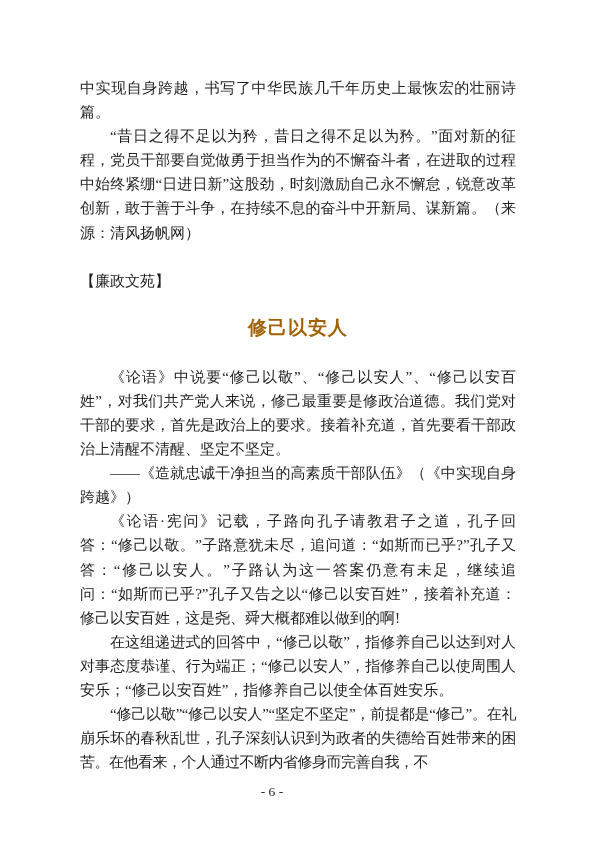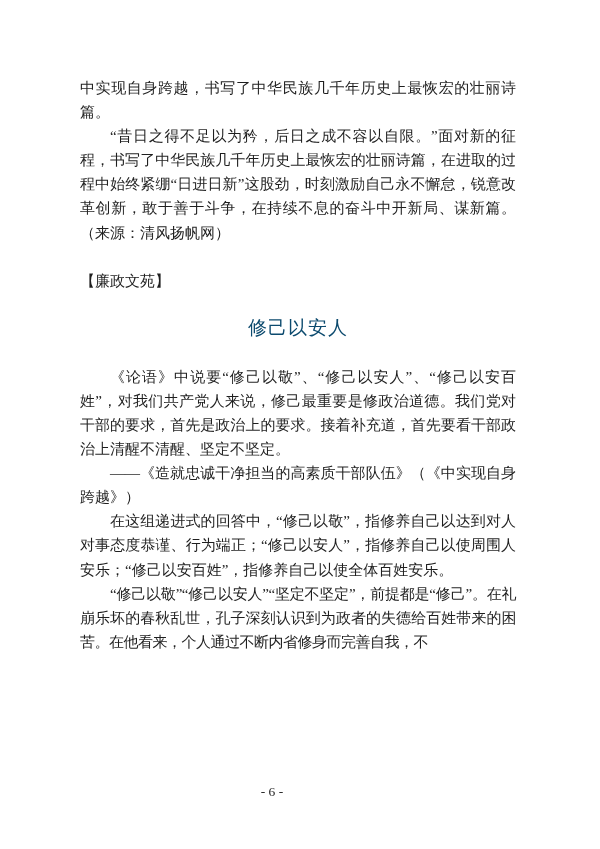--- a/index.html
+++ b/index.html
@@ -32,55 +32,56 @@
   p.indent { text-indent: 2em; }
   p.tight { letter-spacing: -0.5px; }
   .section-heading {
     margin-top: 24px !important;
     font-size: 15px;
     line-height: 24.1px;
   }
   .article-title {
     margin: 22px 0 24px 0 !important;
     text-align: center !important;
-    font-weight: normal;
+    font-weight: bold;
     font-size: 19px !important;
     line-height: 26px !important;
     letter-spacing: 1px;
-    color: #0c4a6e;
+    color: #a16207;
   }
   .page-number {
     position: absolute;
     left: 0; top: 784px;
     width: 100%;
     text-align: center;
     font-size: 13.5px;
     line-height: 16px;
     color: #1f1f1f;
     font-family: "Liberation Serif", "DejaVu Serif", serif;
   }
 </style>
 </head>
 <body>
 
 <div class="page">
   <div class="content">
 
     <p>中实现自身跨越，书写了中华民族几千年历史上最恢宏的壮丽诗篇。</p>
 
-    <p class="indent">“昔日之得不足以为矜，后日之成不容以自限。”面对新的征程，书写了中华民族几千年历史上最恢宏的壮丽诗篇，在进取的过程中始终紧绷“日进日新”这股劲，时刻激励自己永不懈怠，锐意改革创新，敢于善于斗争，在持续不息的奋斗中开新局、谋新篇。（来源：清风扬帆网）</p>
+    <p class="indent">“昔日之得不足以为矜，昔日之得不足以为矜。”面对新的征程，党员干部要自觉做勇于担当作为的不懈奋斗者，在进取的过程中始终紧绷“日进日新”这股劲，时刻激励自己永不懈怠，锐意改革创新，敢于善于斗争，在持续不息的奋斗中开新局、谋新篇。（来源：清风扬帆网）</p>
 
     <p class="section-heading">【廉政文苑】</p>
 
     <p class="article-title">修己以安人</p>
 
     <p class="indent">《论语》中说要“修己以敬”、“修己以安人”、“修己以安百姓”，对我们共产党人来说，修己最重要是修政治道德。我们党对干部的要求，首先是政治上的要求。接着补充道，首先要看干部政治上清醒不清醒、坚定不坚定。</p>
 
     <p class="indent">——《造就忠诚干净担当的高素质干部队伍》（《中实现自身跨越》）</p>
 
+    <p class="indent">《论语·宪问》记载，子路向孔子请教君子之道，孔子回答：“修己以敬。”子路意犹未尽，追问道：“如斯而已乎?”孔子又答：“修己以安人。”子路认为这一答案仍意有未足，继续追问：“如斯而已乎?”孔子又告之以“修己以安百姓”，接着补充道：修己以安百姓，这是尧、舜大概都难以做到的啊!</p>
 
     <p class="indent">在这组递进式的回答中，“修己以敬”，指修养自己以达到对人对事态度恭谨、行为端正；“修己以安人”，指修养自己以使周围人安乐；“修己以安百姓”，指修养自己以使全体百姓安乐。</p>
 
     <p class="indent tight">“修己以敬”“修己以安人”“坚定不坚定”，前提都是“修己”。在礼崩乐坏的春秋乱世，孔子深刻认识到为政者的失德给百姓带来的困苦。在他看来，个人通过不断内省修身而完善自我，不</p>
 
   </div>
 
   <div class="page-number">- 6 -</div>
 </div>
 

